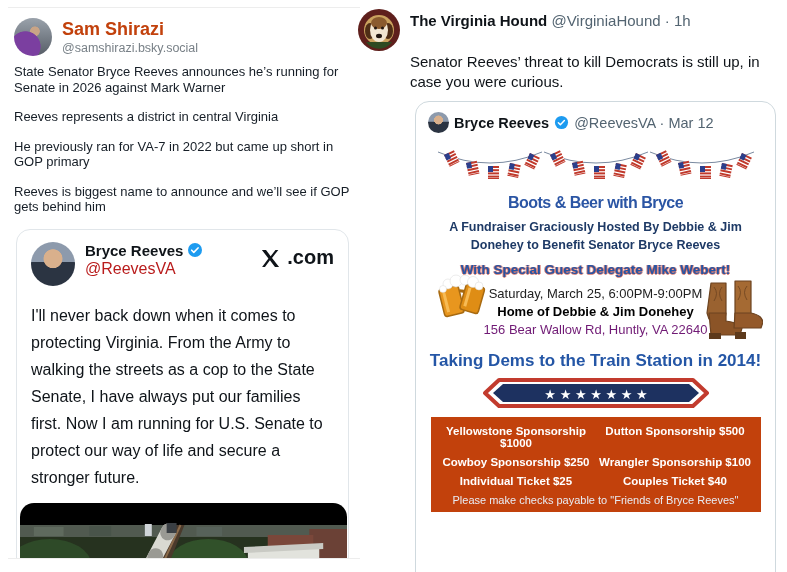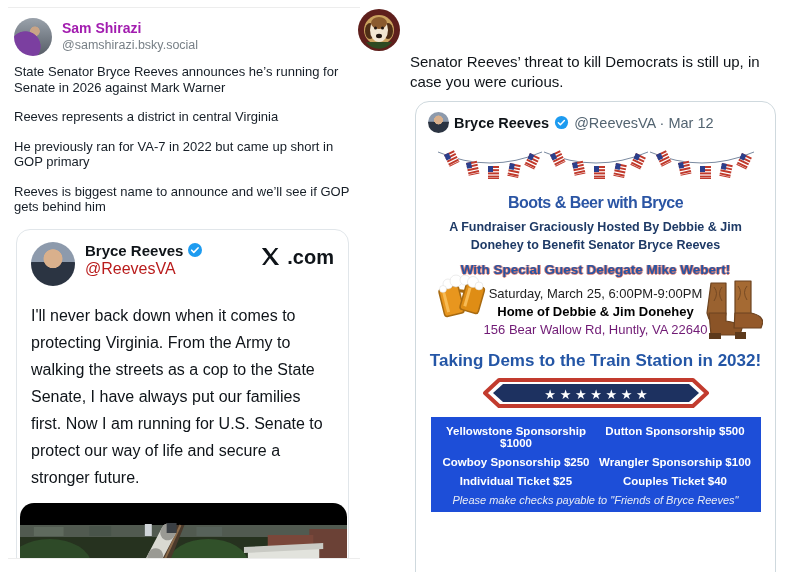--- a/index.html
+++ b/index.html
@@ -5,35 +5,35 @@
   html,body{margin:0;padding:0;background:#fff;}
   body{width:787px;height:572px;overflow:hidden;font-family:"Liberation Sans",sans-serif;color:#0f1419;position:relative;}
   .col{position:absolute;top:0;}
   
   #left-col{left:8px;top:7px;width:352px;height:550px;border-top:1px solid #ededed;border-bottom:1px solid #ededed;overflow:hidden;}
   .bsky-header{display:flex;align-items:center;gap:10px;padding:10px 4px 6px 6px;}
   .bsky-avatar{width:38px;height:38px;border-radius:50%;flex:0 0 38px;
     background:radial-gradient(circle at 30% 75%,#7b3fa0 0 38%,transparent 40%),
                radial-gradient(circle at 55% 35%,#c9a486 0 14%,transparent 16%),
                linear-gradient(180deg,#9aa2ab,#565d66);}
-  .bsky-name{font-size:14px;font-weight:bold;color:#a21caf;line-height:1.25;}
+  .bsky-name{font-size:18px;font-weight:bold;color:#c2410c;line-height:1.25;}
   .bsky-handle{font-size:12.5px;color:#788087;line-height:1.25;}
   .bsky-body{padding:2px 6px 0 6px;}
   .bsky-body p{margin:0 0 14px 0;font-size:13px;line-height:15.5px;color:#161e27;}
   
   .x-card{margin:6px 2px 0 8px;width:333px;height:346px;border:1px solid #e1e6ea;border-radius:14px;overflow:hidden;box-sizing:border-box;background:#fff;}
   .x-header{display:flex;align-items:flex-start;padding:12px 14px 8px 14px;}
   .x-avatar{width:44px;height:44px;border-radius:50%;flex:0 0 44px;margin-right:10px;
     background:radial-gradient(circle at 50% 38%,#d9b08c 0 26%,transparent 28%),
                linear-gradient(180deg,#8d9aac 0 45%,#2b3442 46%);}
   .x-nameblock{flex:1;}
   .x-name-row{display:flex;align-items:center;gap:4px;}
   .x-name{font-size:15px;font-weight:bold;color:#0f1419;}
   .x-handle{font-size:16px;color:#b91c1c;margin-top:1px;}
-  .x-brand{display:flex;align-items:flex-start;gap:6px;margin-top:4px;}
+  .x-brand{display:flex;align-items:flex-end;gap:6px;margin-top:4px;}
   .x-brand-suffix{font-size:20px;font-weight:bold;color:#0f1419;}
   .x-text{padding:8px 14px 0 14px;font-size:16px;line-height:27px;color:#0f1419;}
   .x-video{margin:12px 3px 0 3px;border-radius:14px 14px 0 0;overflow:hidden;display:block;}
   
   #right-col{left:358px;top:6px;width:429px;height:566px;overflow:hidden;}
   .tw-header{display:flex;align-items:flex-start;}
   .tw-avatar{width:42px;height:42px;flex:0 0 42px;margin:3px 10px 0 0;}
   .tw-head-main{flex:1;}
   .tw-name-row{font-size:15px;line-height:20px;padding-top:5px;}
   .tw-name{font-weight:bold;color:#0f1419;}
@@ -54,23 +54,23 @@
   .flyer-guest{font-size:13.5px;font-weight:bold;color:#2456a6;
     text-shadow:1px 0 0 rgba(194,59,46,.55),-1px 0 0 rgba(194,59,46,.55),0 1px 0 rgba(194,59,46,.55);margin-bottom:2px;}
   .flyer-mid{position:relative;height:66px;margin-bottom:2px;}
   .flyer-mid .beer{position:absolute;left:2px;top:-6px;}
   .flyer-mid .boots{position:absolute;right:0px;top:0px;}
   .flyer-when{font-size:13px;color:#222;line-height:18px;padding-top:6px;}
   .flyer-venue{font-size:13px;font-weight:bold;color:#000000;line-height:18px;}
   .flyer-addr{font-size:13px;color:#701a75;line-height:18px;}
   .flyer-tagline{font-size:17px;font-weight:bold;color:#2456a6;margin:6px 0 6px 0;}
   .flyer-badge{display:block;margin:0 auto 8px auto;}
-  .sponsor-box{background:#1d4ed8;color:#fff;width:330px;margin:0 auto;box-sizing:border-box;padding:8px 8px 6px 8px;}
+  .sponsor-box{background:#c2410c;color:#fff;width:330px;margin:0 auto;box-sizing:border-box;padding:8px 8px 6px 8px;}
   .sponsor-grid{display:grid;grid-template-columns:1fr 1fr;row-gap:7px;column-gap:4px;font-size:11.5px;font-weight:bold;}
-  .sponsor-note{font-size:11px;font-style:italic;margin-top:7px;color:#e8ecf4;text-align:center;}
+  .sponsor-note{font-size:11px;margin-top:7px;color:#e8ecf4;text-align:center;}
 </style>
 </head>
 <body>
 
 <div id="left-col" class="col">
   <div class="bsky-header">
     <div class="bsky-avatar"></div>
     <div>
       <div class="bsky-name">Sam Shirazi</div>
       <div class="bsky-handle">@samshirazi.bsky.social</div>
@@ -143,20 +143,27 @@
       <circle cx="21" cy="21" r="15" fill="#caa15e"></circle>
       <ellipse cx="12" cy="22" rx="5" ry="8" fill="#4f2d16"></ellipse>
       <ellipse cx="30" cy="22" rx="5" ry="8" fill="#4f2d16"></ellipse>
       <ellipse cx="21" cy="21" rx="9" ry="12" fill="#f2e6d2"></ellipse>
       <ellipse cx="21" cy="14" rx="8" ry="6" fill="#8a5a2e"></ellipse>
       <circle cx="17.5" cy="19" r="1.5" fill="#20150f"></circle>
       <circle cx="24.5" cy="19" r="1.5" fill="#20150f"></circle>
       <ellipse cx="21" cy="27" rx="3" ry="2.2" fill="#20150f"></ellipse>
       <path d="M8 33 a16 16 0 0 0 26 0 z" fill="#2e4a22"></path>
     </svg>
+    <div class="tw-head-main">
+      <div class="tw-name-row">
+        <span class="tw-name">The Virginia Hound</span>
+        <span class="tw-meta"> </span>
+        <span class="tw-meta">@VirginiaHound · 1h</span>
+      </div>
+    </div>
   </div>
   <div class="tw-text">Senator Reeves’ threat to kill Democrats is still up, in case you were curious.</div>
 
   <div class="quote-card">
     <div class="q-header">
       <div class="q-avatar"></div>
       <span class="q-name">Bryce Reeves</span>
       <svg width="15" height="15" viewBox="0 0 24 24">
         <circle cx="12" cy="12" r="10.5" fill="#1d9bf0"></circle>
         <path d="M7 12.3l3.2 3.2 6.4-6.6" stroke="#fff" stroke-width="2.4" fill="none" stroke-linecap="round" stroke-linejoin="round"></path>
@@ -227,21 +234,21 @@
             <path d="M9 8 q5 6 0 14 M17 8 q-5 6 0 14 M33 7 q5 6 0 14 M42 7 q-5 6 0 14"></path>
           </g>
           <rect x="4" y="54" width="12" height="6" fill="#5d3a1c"></rect>
           <rect x="30" y="53" width="11" height="7" fill="#5d3a1c"></rect>
         </svg>
         <div class="flyer-when">Saturday, March 25, 6:00PM-9:00PM</div>
         <div class="flyer-venue">Home of Debbie &amp; Jim Donehey</div>
         <div class="flyer-addr">156 Bear Wallow Rd, Huntly, VA 22640</div>
       </div>
 
-      <div class="flyer-tagline">Taking Dems to the Train Station in 2032!</div>
+      <div class="flyer-tagline">Taking Dems to the Train Station in 2014!</div>
 
       <svg class="flyer-badge" width="238" height="32" viewBox="0 0 238 32">
         <path d="M8 16 L22 3 H216 L230 16 L216 29 H22 Z" fill="#fff" stroke="#c23b2e" stroke-width="4" stroke-linejoin="round"></path>
         <path d="M16 16 L26 7 H212 L222 16 L212 25 H26 Z" fill="#1d3160"></path>
         <text x="119" y="21.5" text-anchor="middle" font-size="13" fill="#ffffff">★ ★ ★ ★ ★ ★ ★</text>
       </svg>
 
       <div class="sponsor-box">
         <div class="sponsor-grid">
           <span>Yellowstone Sponsorship $1000</span>

